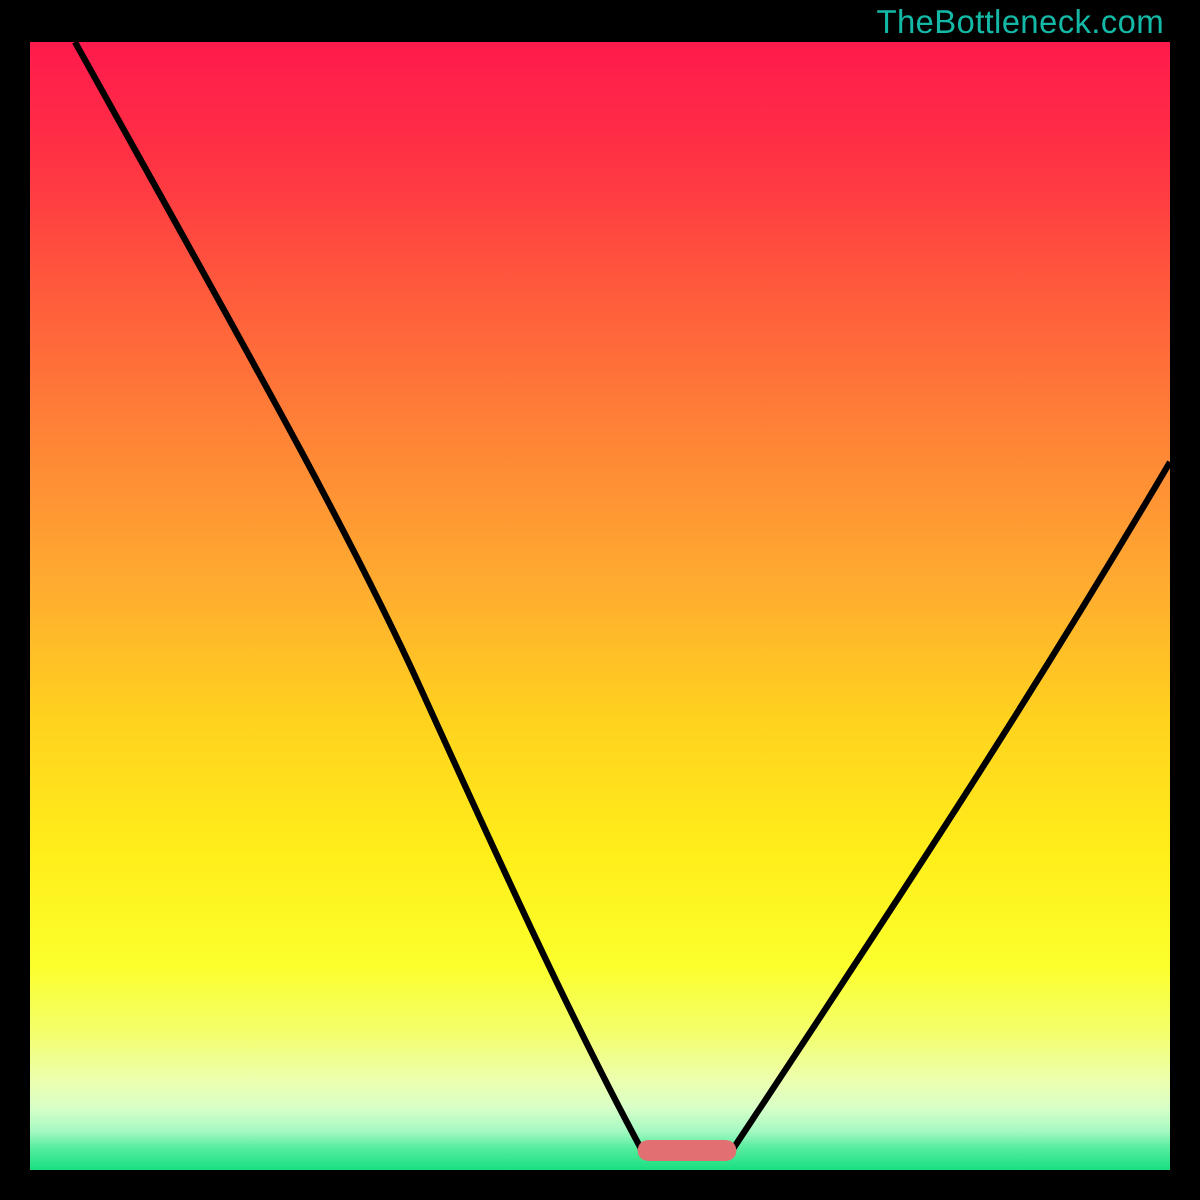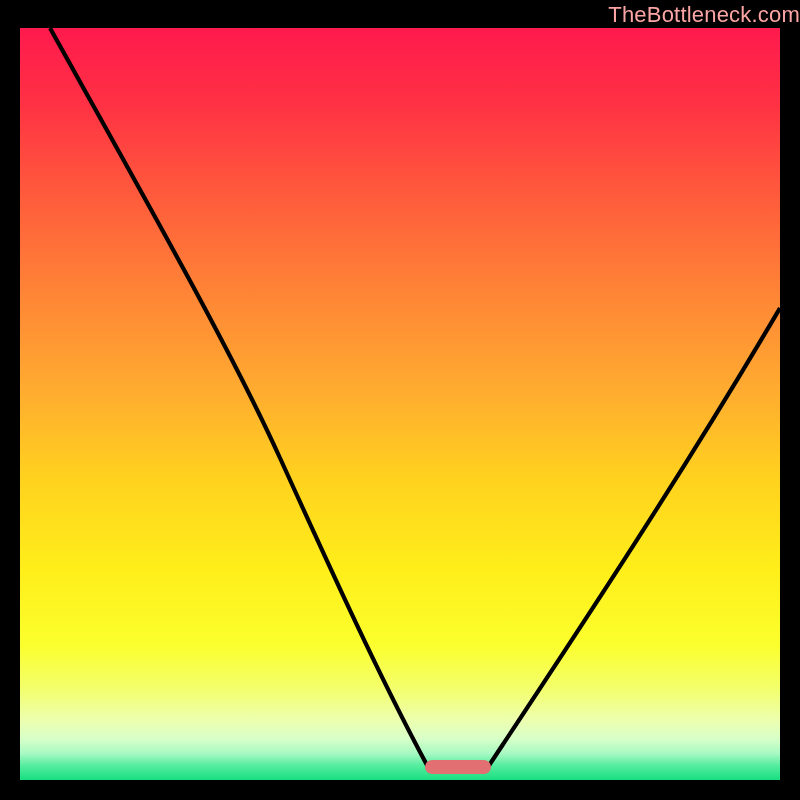--- a/index.html
+++ b/index.html
@@ -11,25 +11,25 @@
     overflow: hidden;
   }
   .container {
     position: relative;
     width: 800px;
     height: 800px;
   }
   .watermark {
     position: absolute;
     top: 2px;
-    right: 0;
+    right: 24px;
     font-family: Arial, Helvetica, sans-serif;
     font-size: 22px;
     font-weight: 500;
-    color: #fca5a5;
+    color: #14b8a6;
     letter-spacing: 0.2px;
     z-index: 10;
   }
   .plot-area {
     position: absolute;
     left: 20px;
     top: 28px;
     width: 760px;
     height: 752px;
     overflow: hidden;

